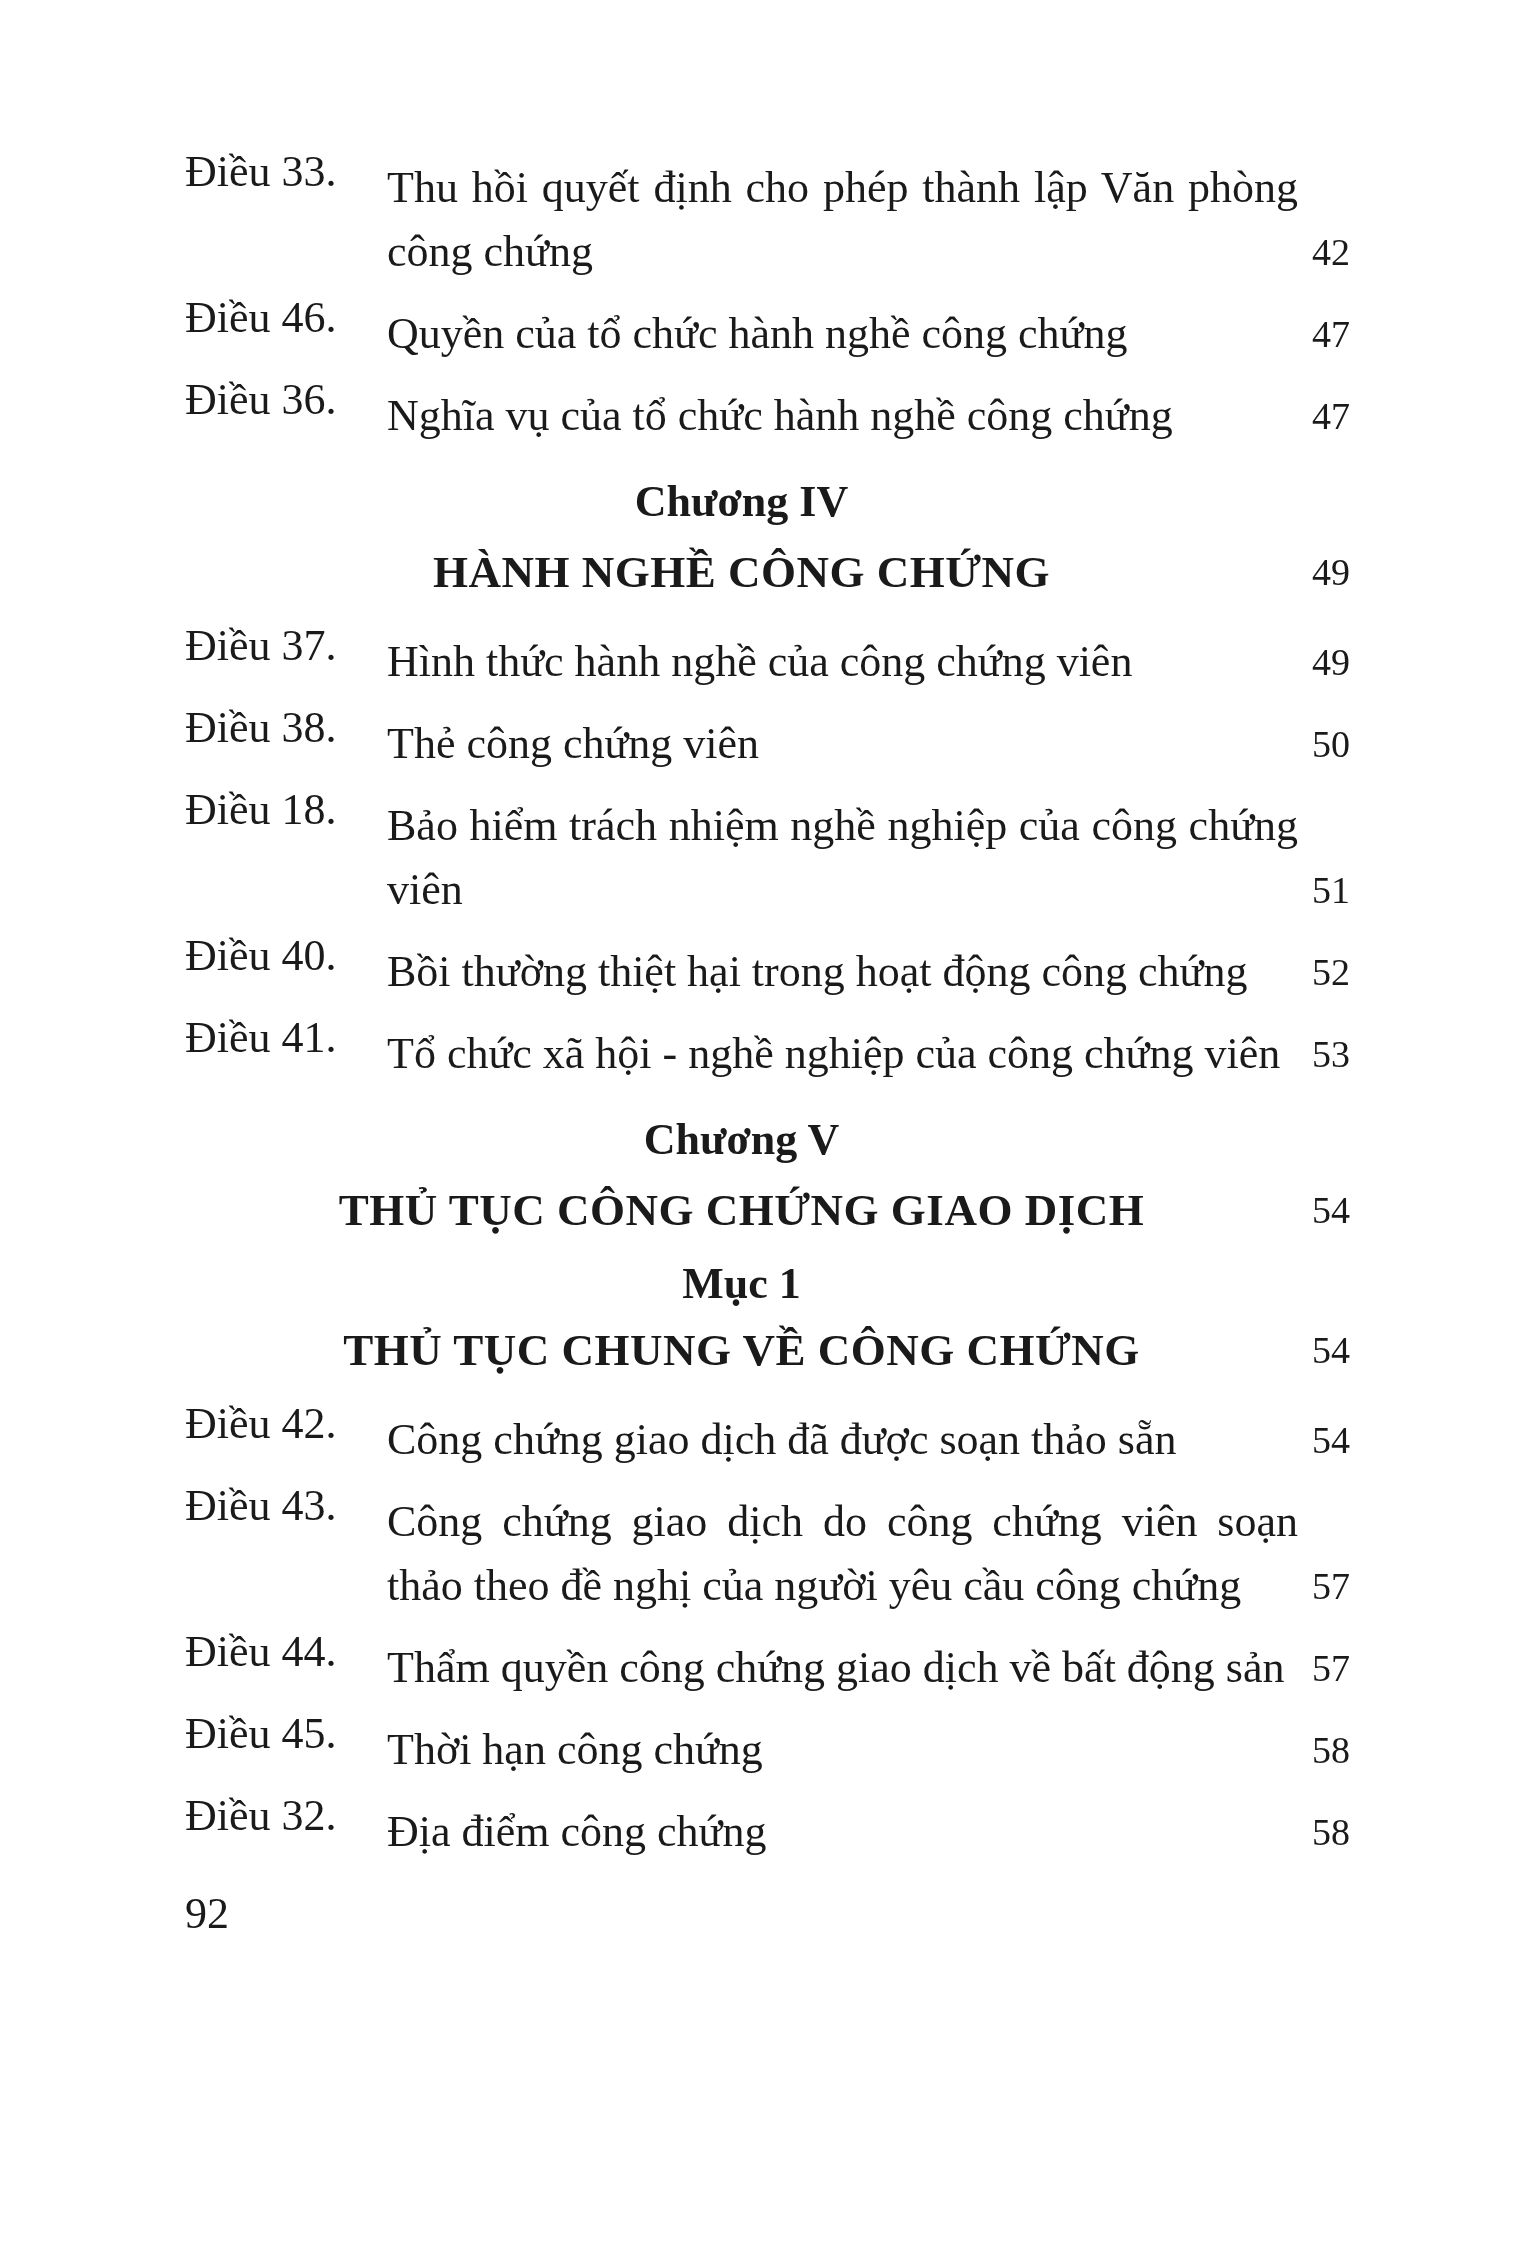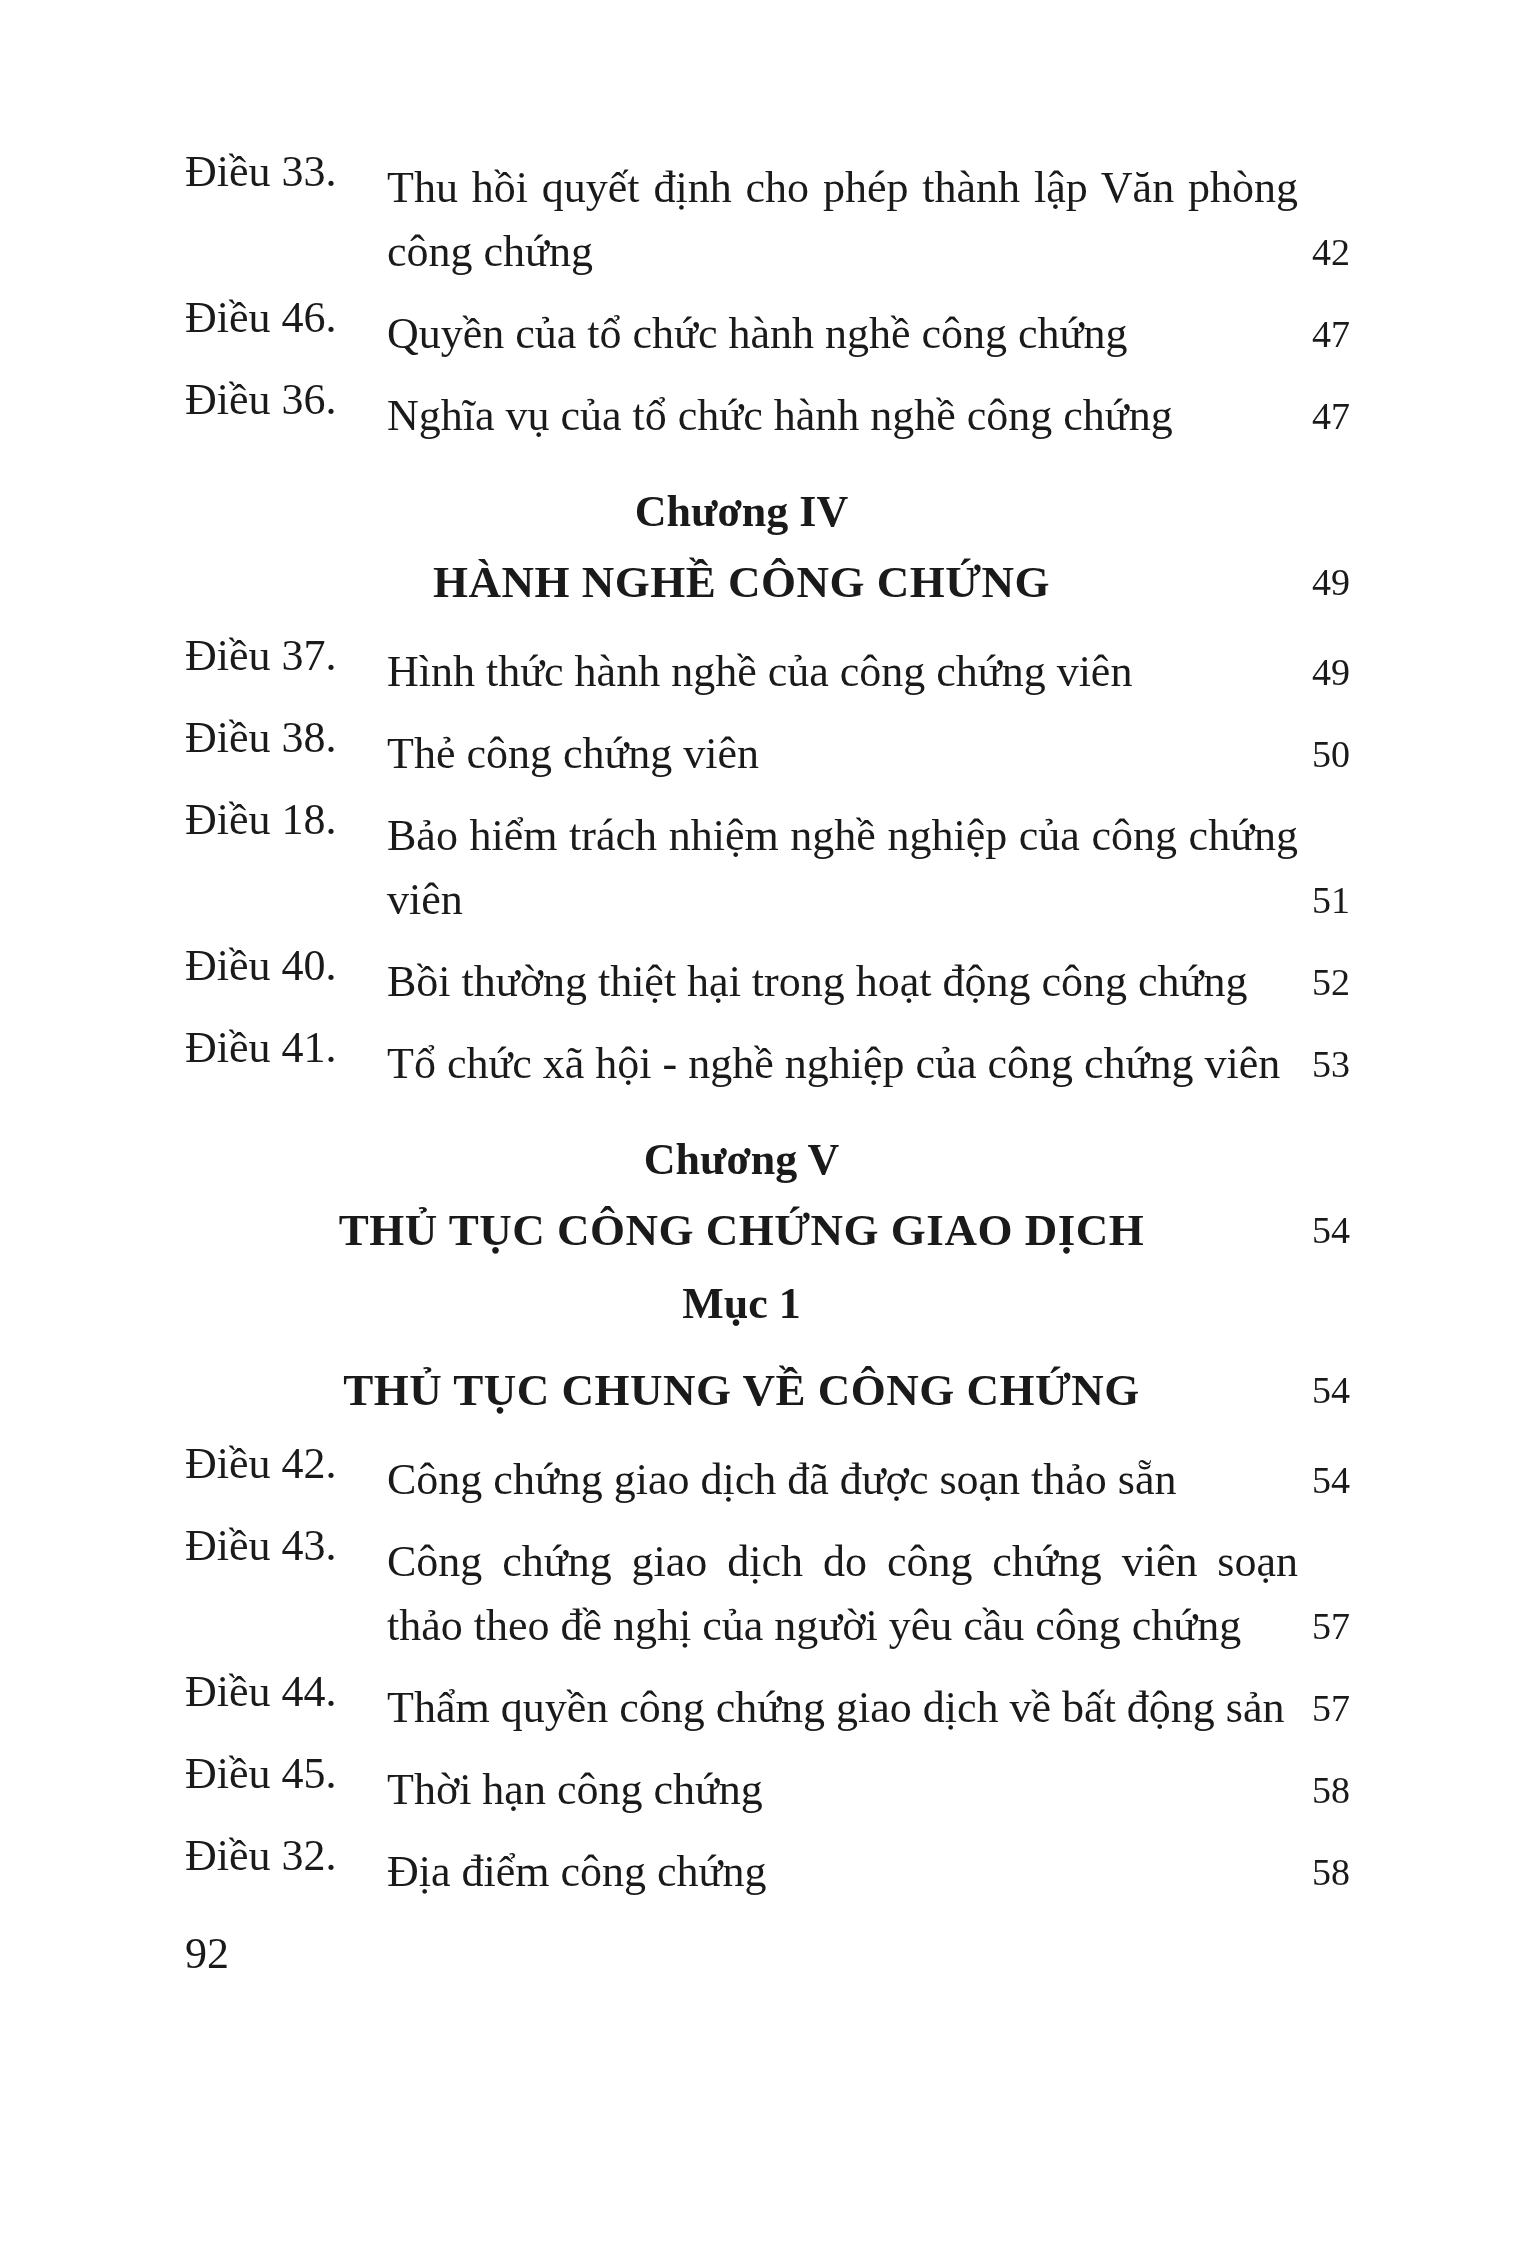--- a/index.html
+++ b/index.html
@@ -44,23 +44,23 @@
     padding-right: 14px;
     margin-top: 16px;
   }
   .pg {
     flex: 0 0 118px;
     align-self: flex-end;
     font-size: 38px;
     line-height: 64px;
     text-align: left;
   }
-  .row-chapter { margin-top: 32px; margin-bottom: 6px; justify-content: center; }
+  .row-chapter { margin-top: 22px; margin-bottom: 6px; justify-content: center; }
   .row-chapter-title { margin-bottom: 10px; }
-  .row-section { margin-top: 6px; margin-bottom: 22px; }
+  .row-section { margin-top: 6px; margin-bottom: 2px; }
   .chead {
     flex: 1 1 auto;
     text-align: center;
     font-weight: 700;
     font-size: 44px;
     line-height: 64px;
     padding-right: 14px;
   }
   .row-chapter-title .chead {
     font-size: 45px;

